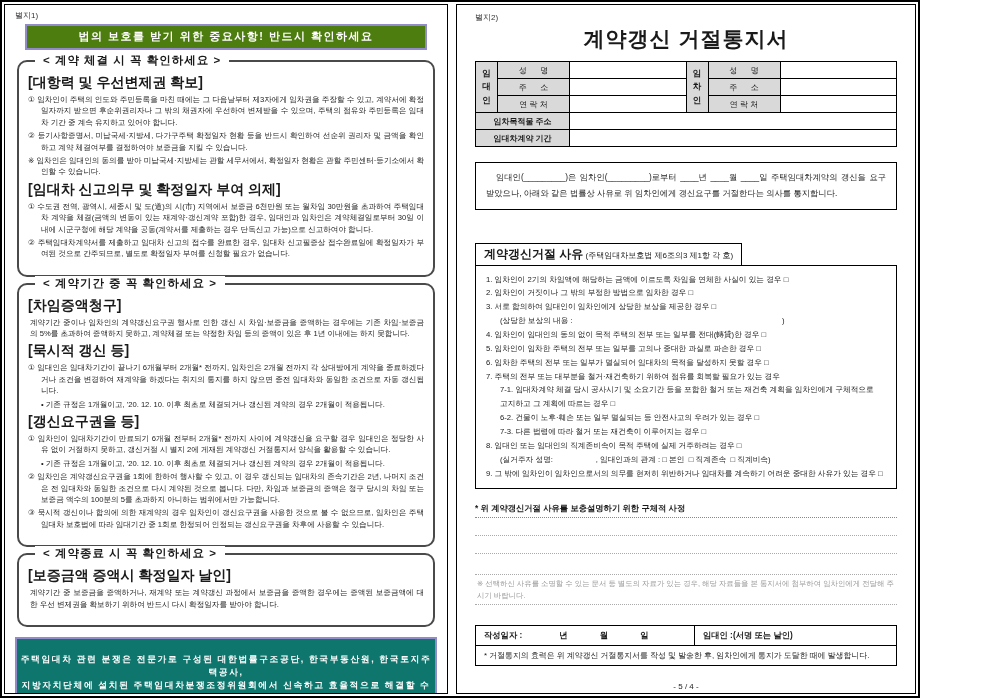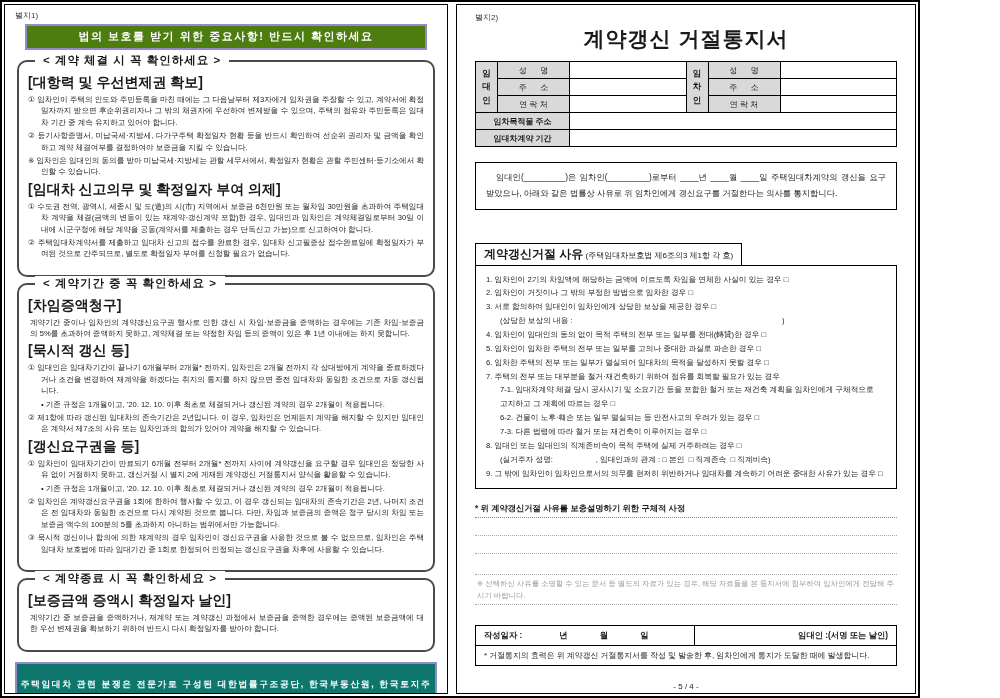--- a/index.html
+++ b/index.html
@@ -65,21 +65,21 @@
   .supp-head{font-weight:bold;font-size:8.3px;border-bottom:1px dotted #888;padding-bottom:3px;}
   .dotline{border-bottom:1px dotted #aaa;height:17px;}
   .gray-note{
     color:#9a9a9a;font-size:7.4px;line-height:1.5;
     border-top:1px dotted #aaa;border-bottom:1px dotted #aaa;
     margin-top:20px;padding:3px 2px;
   }
   .sig-table{width:100%;margin-top:20px;font-size:8.3px;}
   .sig-table td{border:1.5px solid #000;padding:4px 8px;}
   .sig-date{width:52%;font-weight:bold;}
-  .sig-right{display:flex;justify-content:flex-end;font-weight:bold;}
+  .sig-right{display:flex;justify-content:flex-start;font-weight:bold;}
   .effect{font-size:7.9px;}
 </style>
 </head>
 <body>
 
 <div class="canvas">
 
   <div class="page page-left">
     <div class="corner">별지1)</div>
     <div class="top-banner">법의 보호를 받기 위한 중요사항! 반드시 확인하세요</div>
@@ -95,21 +95,20 @@
       <p class="item">② 주택임대차계약서를 제출하고 임대차 신고의 접수를 완료한 경우, 임대차 신고필증상 접수완료일에 확정일자가 부여된 것으로 간주되므로, 별도로 확정일자 부여를 신청할 필요가 없습니다.</p>
     </div>
 
     <div class="cbox">
       <div class="cbox-title">&lt; 계약기간 중 꼭 확인하세요 &gt;</div>
       <div class="sec-head">[차임증액청구]</div>
       <p class="item plain">계약기간 중이나 임차인의 계약갱신요구권 행사로 인한 갱신 시 차임·보증금을 증액하는 경우에는 기존 차임·보증금의 5%를 초과하여 증액하지 못하고, 계약체결 또는 약정한 차임 등의 증액이 있은 후 1년 이내에는 하지 못합니다.</p>
       <div class="sec-head">[묵시적 갱신 등]</div>
       <p class="item">① 임대인은 임대차기간이 끝나기 6개월부터 2개월* 전까지, 임차인은 2개월 전까지 각 상대방에게 계약을 종료하겠다거나 조건을 변경하여 재계약을 하겠다는 취지의 통지를 하지 않으면 종전 임대차와 동일한 조건으로 자동 갱신됩니다.</p>
       <p class="item bullet">• 기존 규정은 1개월이고, '20. 12. 10. 이후 최초로 체결되거나 갱신된 계약의 경우 2개월이 적용됩니다.</p>
-      <p class="item">② 제1항에 따라 갱신된 임대차의 존속기간은 2년입니다. 이 경우, 임차인은 언제든지 계약을 해지할 수 있지만 임대인은 계약서 제7조의 사유 또는 임차인과의 합의가 있어야 계약을 해지할 수 있습니다.</p>
       <div class="sec-head">[갱신요구권을 등]</div>
       <p class="item">① 임차인이 임대차기간이 만료되기 6개월 전부터 2개월* 전까지 사이에 계약갱신을 요구할 경우 임대인은 정당한 사유 없이 거절하지 못하고, 갱신거절 시 별지 2에 게재된 계약갱신 거절통지서 양식을 활용할 수 있습니다.</p>
       <p class="item bullet">• 기존 규정은 1개월이고, '20. 12. 10. 이후 최초로 체결되거나 갱신된 계약의 경우 2개월이 적용됩니다.</p>
       <p class="item">② 임차인은 계약갱신요구권을 1회에 한하여 행사할 수 있고, 이 경우 갱신되는 임대차의 존속기간은 2년, 나머지 조건은 전 임대차와 동일한 조건으로 다시 계약된 것으로 봅니다. 다만, 차임과 보증금의 증액은 청구 당시의 차임 또는 보증금 액수의 100분의 5를 초과하지 아니하는 범위에서만 가능합니다.</p>
       <p class="item">③ 묵시적 갱신이나 합의에 의한 재계약의 경우 임차인이 갱신요구권을 사용한 것으로 볼 수 없으므로, 임차인은 주택임대차 보호법에 따라 임대기간 중 1회로 한정되어 인정되는 갱신요구권을 차후에 사용할 수 있습니다.</p>
     </div>
 
     <div class="cbox">
       <div class="cbox-title">&lt; 계약종료 시 꼭 확인하세요 &gt;</div>
       <div class="sec-head">[보증금액 증액시 확정일자 날인]</div>

